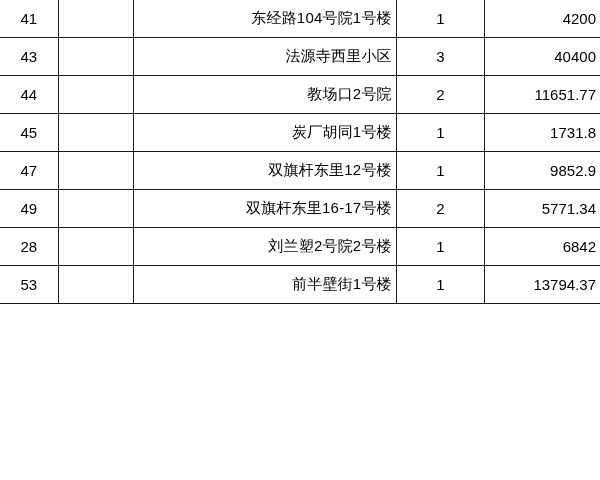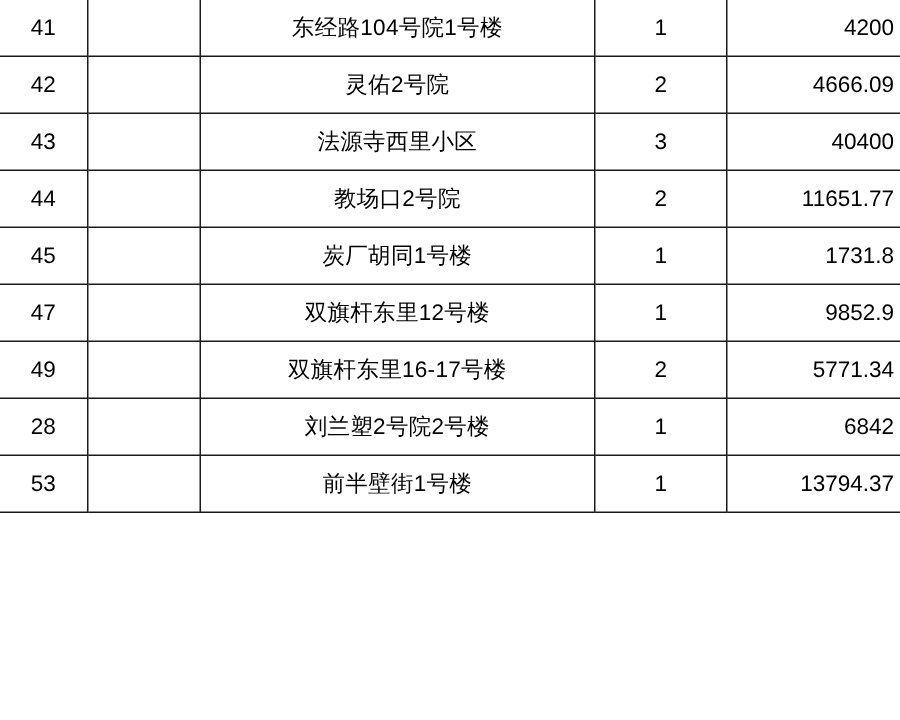--- a/index.html
+++ b/index.html
@@ -39,21 +39,21 @@
   col.c-value { width: 115px; }
 
   td.cell-index {
     text-align: center;
     font-size: 16px;
   }
   td.cell-blank {
     text-align: center;
   }
   td.cell-name {
-    text-align: center;
+    text-align: right;
     font-size: 15px;
     letter-spacing: 0.2px;
   }
   td.cell-count {
     text-align: center;
     font-size: 14px;
   }
   td.cell-value {
     text-align: right;
     font-size: 14px;
@@ -81,27 +81,20 @@
       <col class="c-count">
       <col class="c-value">
     </colgroup>
     <tbody>
       <tr>
         <td class="cell-index">41</td>
         <td class="cell-blank"></td>
         <td class="cell-name">东经路104号院1号楼</td>
         <td class="cell-count">1</td>
         <td class="cell-value">4200</td>
-      </tr>
-      <tr>
-        <td class="cell-index">42</td>
-        <td class="cell-blank"></td>
-        <td class="cell-name">灵佑2号院</td>
-        <td class="cell-count">2</td>
-        <td class="cell-value">4666.09</td>
       </tr>
       <tr>
         <td class="cell-index">43</td>
         <td class="cell-blank"></td>
         <td class="cell-name">法源寺西里小区</td>
         <td class="cell-count">3</td>
         <td class="cell-value">40400</td>
       </tr>
       <tr>
         <td class="cell-index">44</td>

